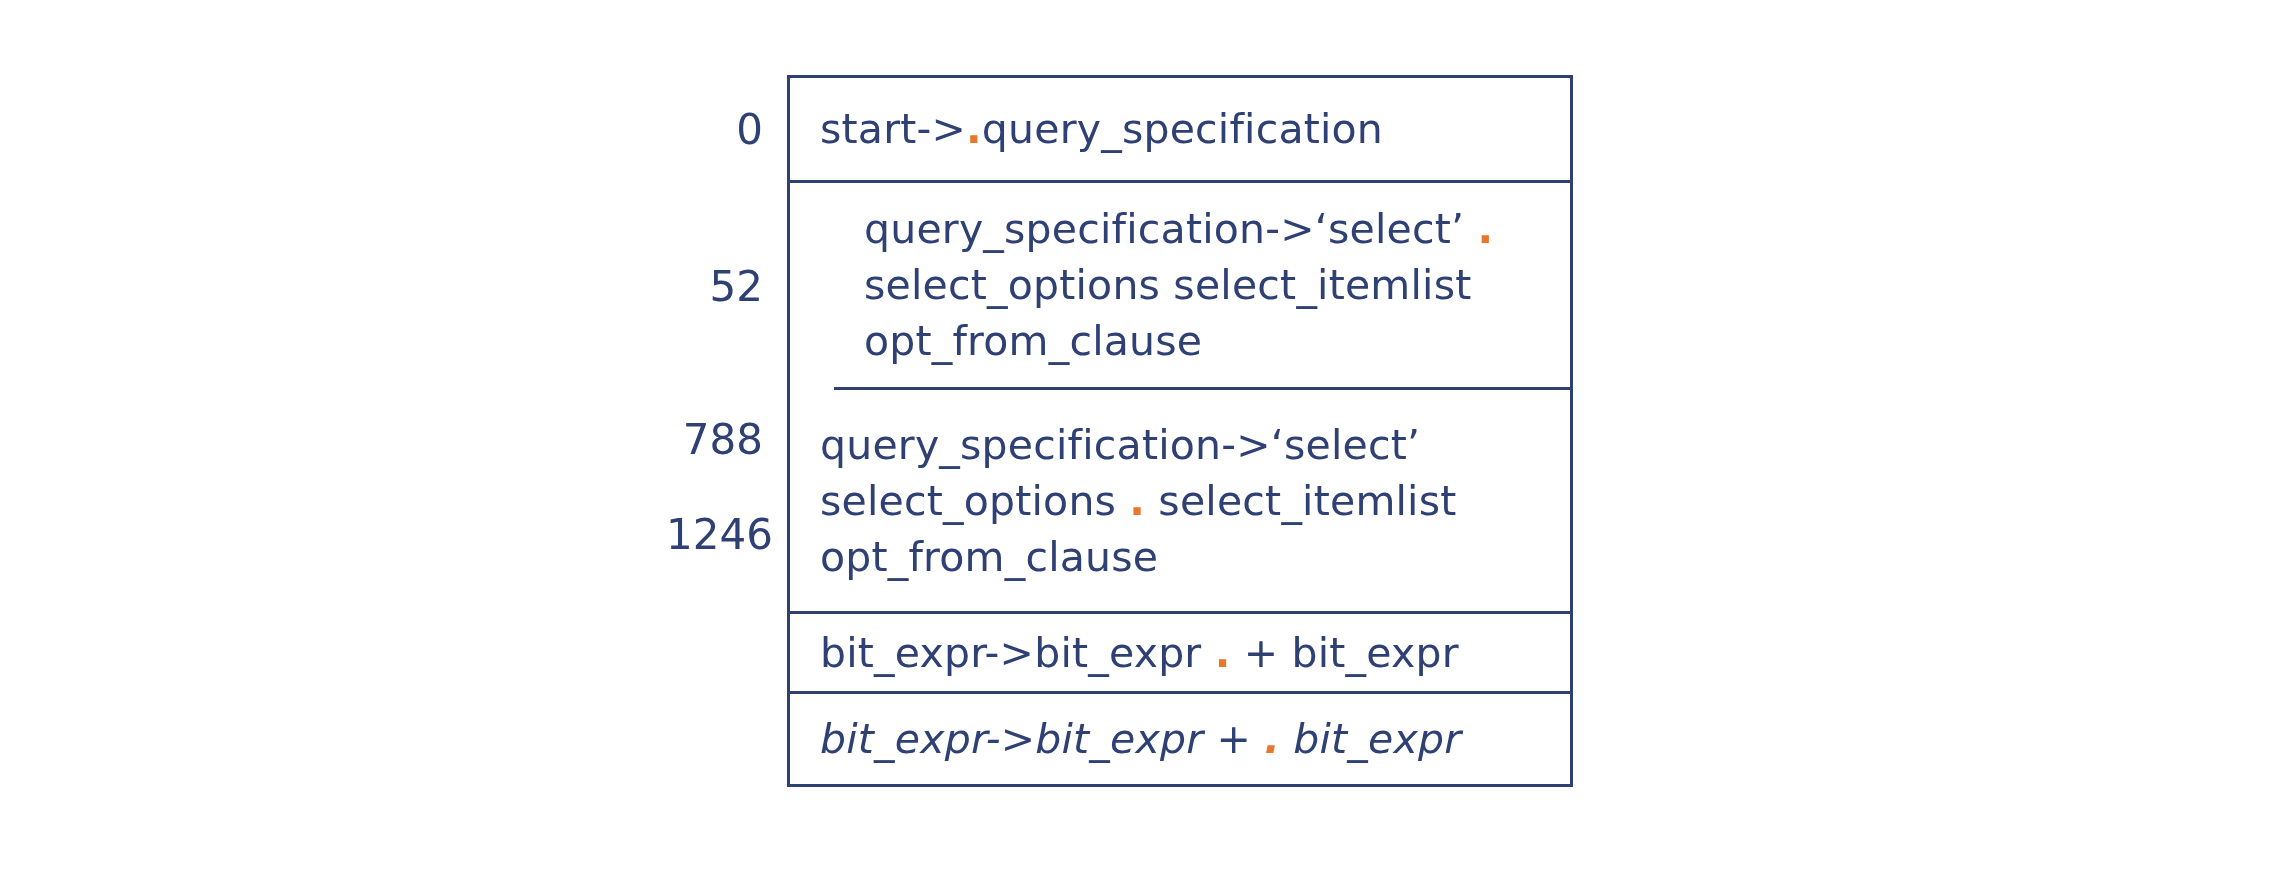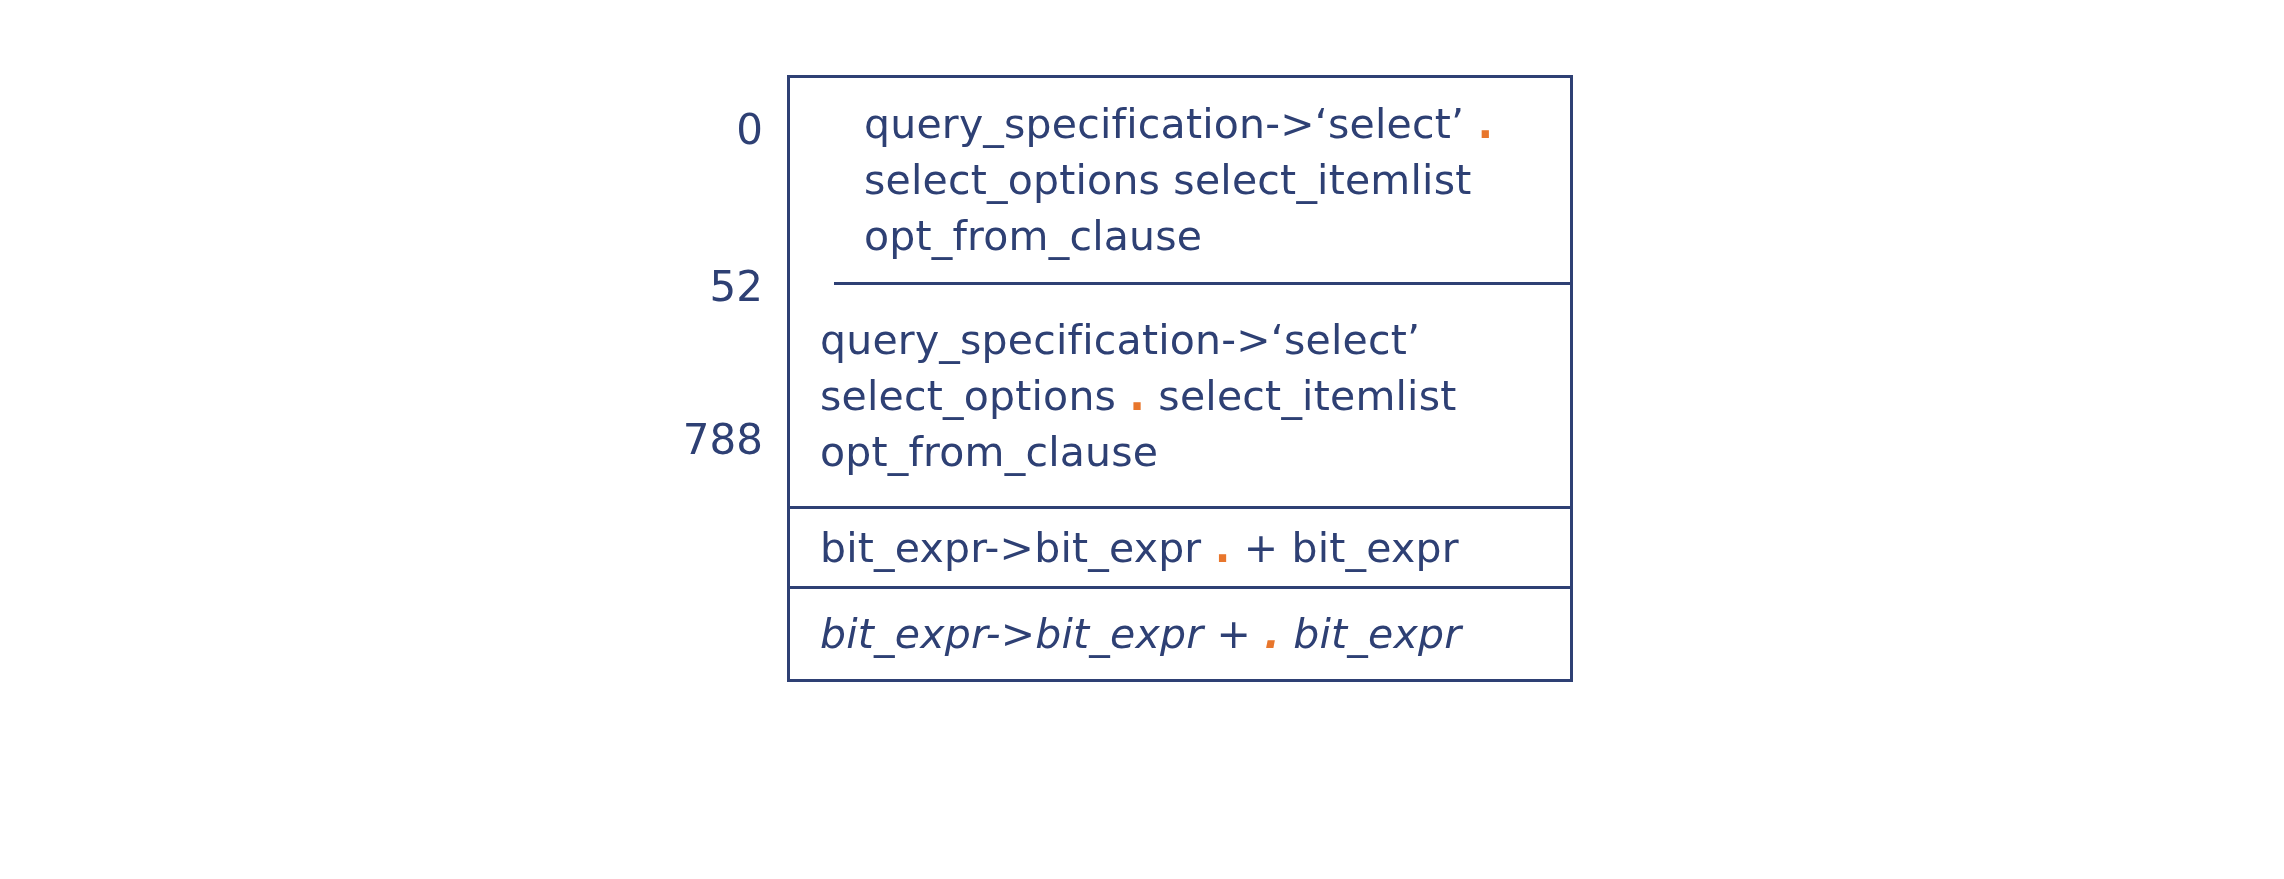--- a/index.html
+++ b/index.html
@@ -99,23 +99,29 @@
   <div id="state-labels">
     <div class="state-label h1">
       <span>0</span>
     </div>
     <div class="state-label h2">
       <span>52</span>
     </div>
     <div class="state-label h4">
       <span>788</span>
     </div>
+    <div class="state-label h5">
+      <span>1246</span>
+    </div>
   </div>
 
   <div id="item-table">
+    <div class="state-row h1">
+      <div class="item-text"><span>start-&gt;</span><span class="dot">.</span><span>query_specification</span></div>
+    </div>
     <div class="state-row h2">
       <div class="item-text"><span>query_specification-&gt;‘select’ </span><span class="dot">.</span><span>
 select_options select_itemlist
 opt_from_clause</span></div>
     </div>
     <div class="state-row h3">
       <div class="item-text"><span>query_specification-&gt;‘select’
 select_options </span><span class="dot">.</span><span> select_itemlist
 opt_from_clause</span></div>
     </div>

